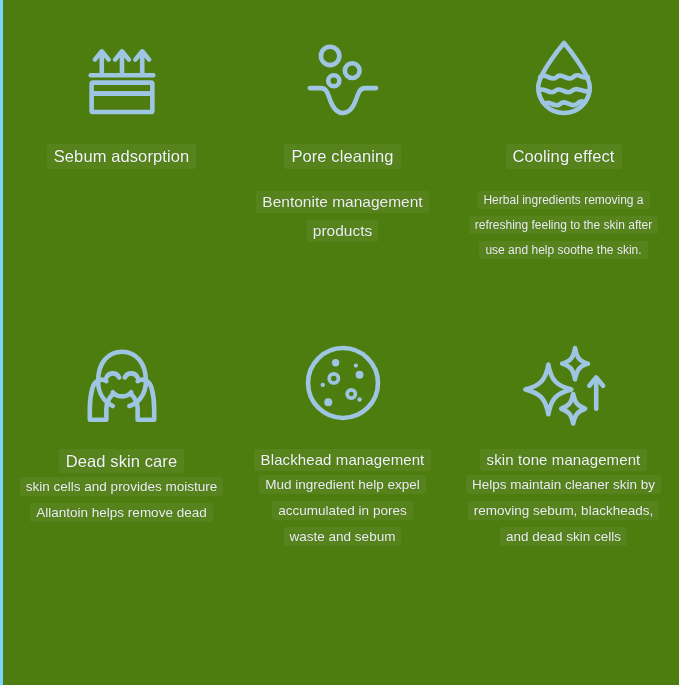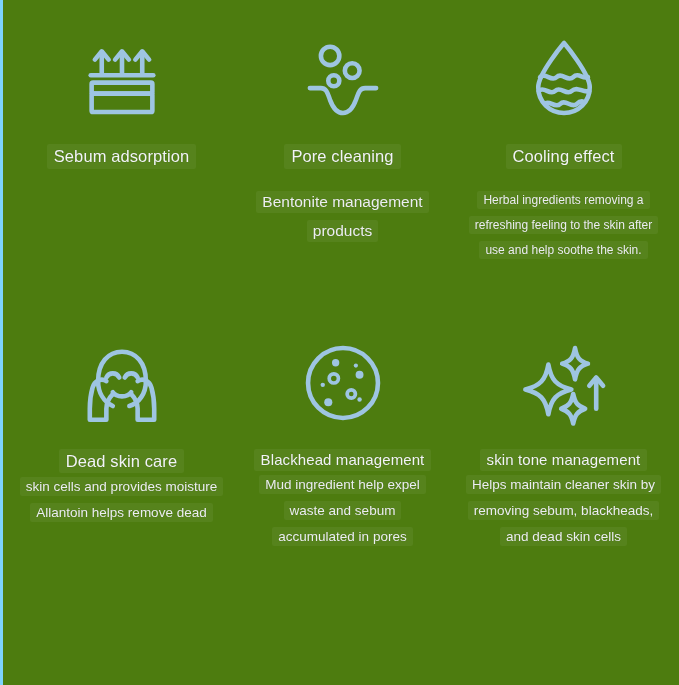--- a/index.html
+++ b/index.html
@@ -212,22 +212,22 @@
             <circle cx="68" cy="41" r="4.3"></circle>
             <circle cx="28" cy="52" r="2.4"></circle>
             <circle cx="34" cy="71" r="4.4"></circle>
             <circle cx="68" cy="68" r="2.4"></circle>
           </g>
         </svg>
       </div>
       <span class="title mid">Blackhead management</span>
       <div class="desc">
         <span class="desc-line sz-md">Mud ingredient help expel</span>
+        <span class="desc-line sz-md">accumulated in pores</span>
         <span class="desc-line sz-md">waste and sebum</span>
-        <span class="desc-line sz-md">accumulated in pores</span>
       </div>
     </div>
 
     <div class="cell row2">
       <div class="icon-wrap">
         <svg viewBox="0 0 100 100">
           <g class="icon-stroke">
             <path d="M33 30 C36 47 42 53 58 57 C42 61 36 67 33 84 C30 67 24 61 8 57 C24 53 30 47 33 30 Z"></path>
             <path d="M62 12 C64 23 67 26 76 29 C67 32 64 35 62 46 C60 35 57 32 48 29 C57 26 60 23 62 12 Z"></path>
             <path d="M60 62 C62 72 65 75 73 78 C65 81 62 84 60 94 C58 84 55 81 47 78 C55 75 58 72 60 62 Z"></path>

